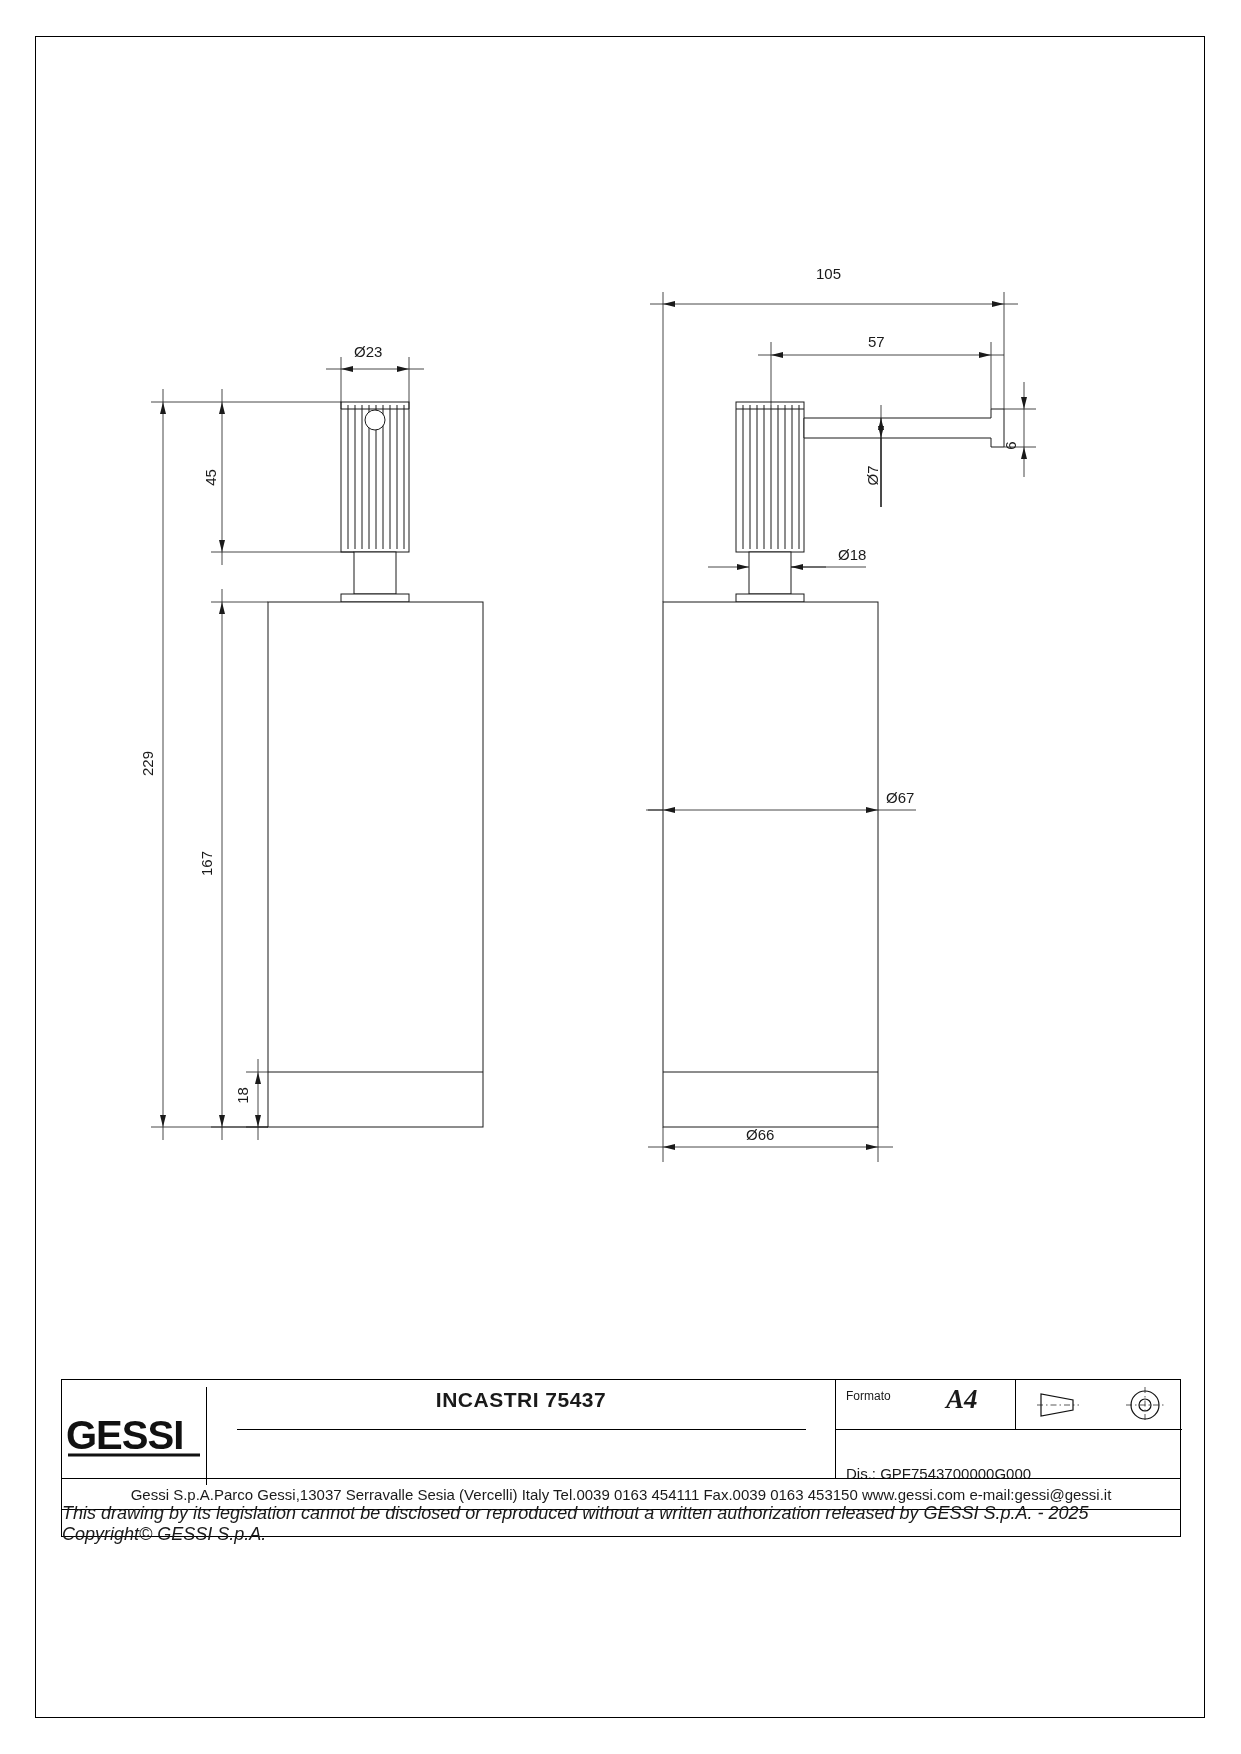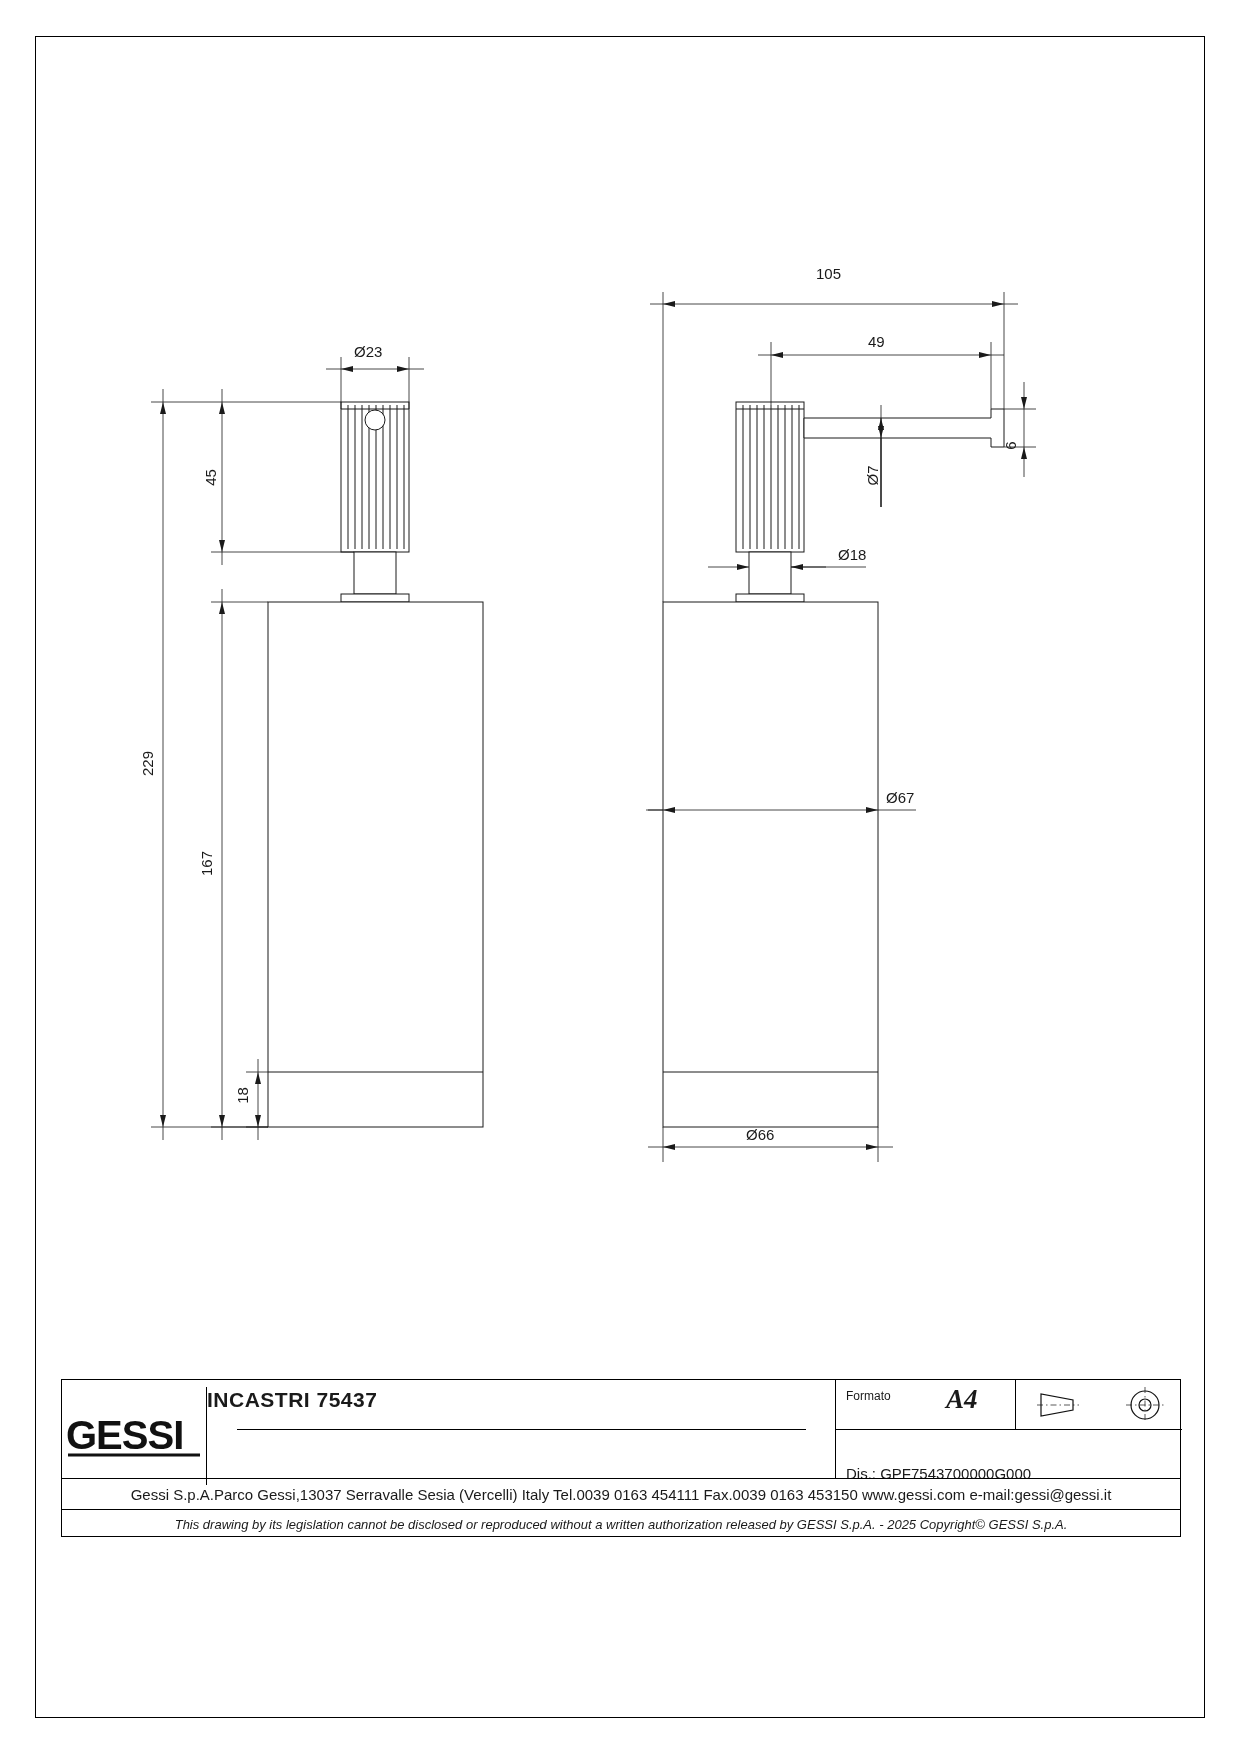--- a/index.html
+++ b/index.html
@@ -21,21 +21,21 @@
   .tb-logo {
     position:absolute; left:0; top:7px; width:145px; height:98px;
     border-right:1.5px solid #000; box-sizing:border-box;
     display:flex; align-items:center; justify-content:center;
   }
   .tb-center {
     position:absolute; left:145px; top:0; width:629px; height:98px;
     border-right:1.5px solid #000; box-sizing:border-box;
   }
   .tb-title {
-    position:absolute; left:0; top:8px; width:100%; 
+    position:absolute; left:0; top:8px; width:100%; text-align:center;
     font-size:21px; font-weight:bold; letter-spacing:0.5px;
   }
   .tb-sep {
     position:absolute; left:30px; top:49px; width:569px; height:0;
     border-top:1px solid #000;
   }
   .tb-subtitle {
     position:absolute; left:0; top:58px; width:100%; text-align:center;
     font-size:15px;
   }
@@ -63,21 +63,21 @@
   .tb-row-addr {
     position:absolute; left:0; top:98px; width:100%; height:31px;
     border-top:1.5px solid #000; box-sizing:border-box;
     display:flex; align-items:center; justify-content:center;
     font-size:15px;
   }
   .tb-row-legal {
     position:absolute; left:0; top:129px; width:100%; height:29px;
     border-top:1.5px solid #000; box-sizing:border-box;
     display:flex; align-items:center; justify-content:center;
-    font-size:13px; font-style:italic;
+    font-size:18px; font-style:italic;
   }
 
   .dimtext {
     position:absolute; font-size:15px; color:#1a1a1a; white-space:nowrap;
   }
   .vert { transform:rotate(-90deg); transform-origin:center center; }
 </style>
 </head>
 <body>
 
@@ -217,21 +217,21 @@
     </g>
   </svg>
 
   <div class="dimtext" style="left:318px; top:306px;">Ø23</div>
   <div class="dimtext vert" style="left:166px; top:432px;">45</div>
   <div class="dimtext vert" style="left:99px; top:718px;">229</div>
   <div class="dimtext vert" style="left:158px; top:818px;">167</div>
   <div class="dimtext vert" style="left:198px; top:1050px;">18</div>
 
   <div class="dimtext" style="left:780px; top:228px;">105</div>
-  <div class="dimtext" style="left:832px; top:296px;">49</div>
+  <div class="dimtext" style="left:832px; top:296px;">57</div>
   <div class="dimtext vert" style="left:826px; top:430px;">Ø7</div>
   <div class="dimtext vert" style="left:970px; top:400px;">6</div>
   <div class="dimtext" style="left:802px; top:509px;">Ø18</div>
   <div class="dimtext" style="left:850px; top:752px;">Ø67</div>
   <div class="dimtext" style="left:710px; top:1089px;">Ø66</div>
 
   <div class="titleblock">
 
     <div class="tb-row-main">
 

